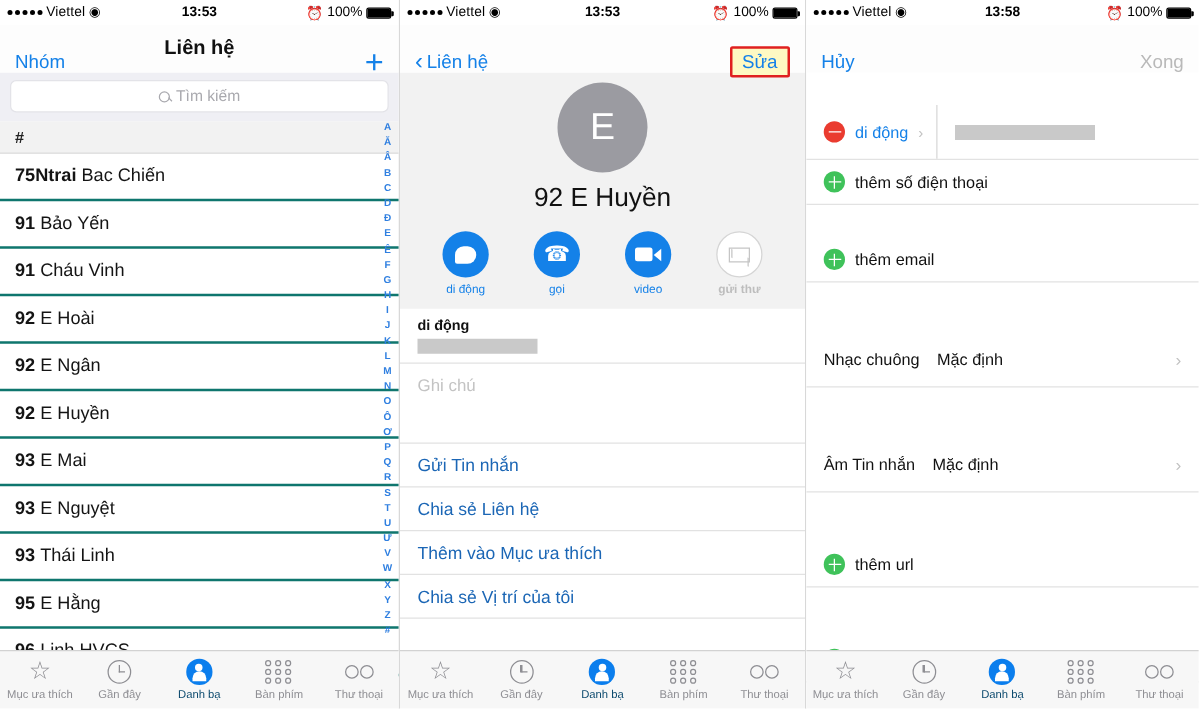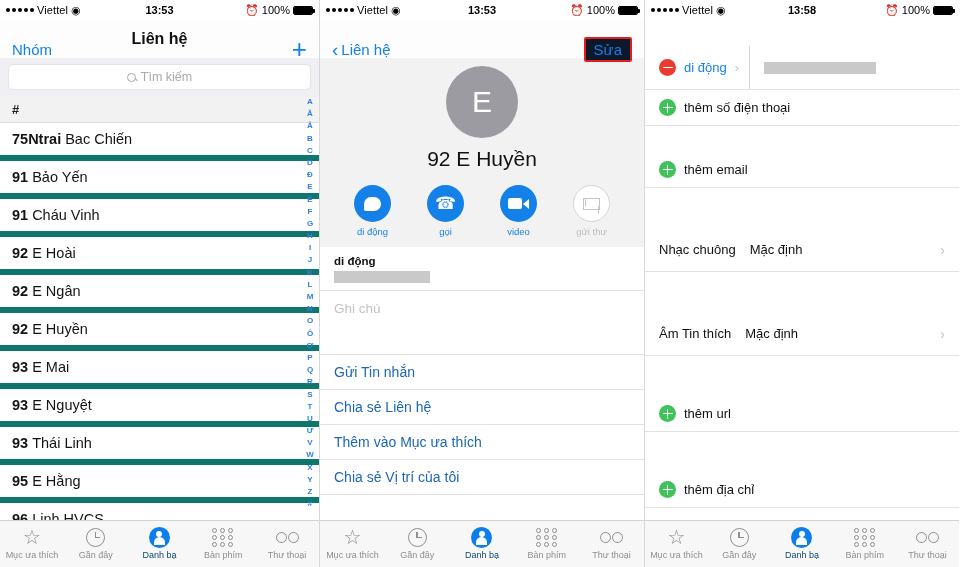--- a/index.html
+++ b/index.html
@@ -50,21 +50,21 @@
   .nav-right { margin-left: auto; }
   .nav-title {
     position: absolute; left: 0; right: 0; text-align: center;
     font-size: 16px; font-weight: bold; color: #111; pointer-events: none;
   }
   .plus-btn { font-size: 26px; color: #1481e8; line-height: 1; font-weight: 300; }
   .chev-back { font-size: 19px; line-height: 1; margin-right: 1px; }
 
   .highlight-box {
     border: 2px solid #e02020; padding: 2px 8px; border-radius: 2px;
-    background: #0f172a;
+    background: #fef9c3;
   }
   .dim { color: #b9b9b9 !important; }
 
   
   .searchwrap { background: #efeff4; padding: 6px 8px 7px; }
   .searchbar {
     height: 26px; background: #fff; border-radius: 5px;
     display: flex; align-items: center; justify-content: center;
     gap: 5px; font-size: 12.5px; color: #a9a9ae;
     border: 1px solid #e3e3e8;
@@ -75,21 +75,21 @@
   
   .sec-head {
     background: #f2f2f2; font-size: 13px; font-weight: bold; color: #222;
     padding: 5px 12px; border-bottom: 1px solid #dcdcdc;
   }
 
   
   .clist { position: relative; }
   .crow {
     height: 38px; display: flex; align-items: center;
-    padding: 0 12px; border-bottom: 6px solid #0f766e;
+    padding: 0 12px; border-bottom: 2px solid #0f766e;
     font-size: 14.5px; color: #141414;
   }
   .crow b { font-weight: bold; }
   .crow span.rest { font-weight: normal; margin-left: 4px; }
 
   
   .alpha {
     position: absolute; right: 2px; top: 98px;
     display: flex; flex-direction: column; align-items: center;
     font-size: 8px; color: #2f7fe0; font-weight: bold; line-height: 1.0;
@@ -130,21 +130,21 @@
   .dname { text-align: center; font-size: 21px; color: #111; margin-top: 9px; font-weight: 400; }
   .actions { display: flex; justify-content: center; gap: 19px; margin-top: 14px; }
   .act { width: 54px; text-align: center; }
   .act .bub {
     width: 37px; height: 37px; border-radius: 50%; background: #1481e8;
     margin: 0 auto; display: flex; align-items: center; justify-content: center;
     color: #fff;
   }
   .act .lbl { font-size: 9.5px; color: #1481e8; margin-top: 4px; display: block; }
   .act.off .bub { background: #fff; border: 1px solid #d5d5d5; color: #c5c5c5; }
-  .act.off .lbl { color: #bdbdbd; }
+  .act.off .lbl { color: #bdbdbd; font-weight: bold; }
 
   .msg-glyph { width: 17px; height: 14px; background: #fff; border-radius: 8px 8px 8px 2px; }
   .phone-glyph { font-size: 17px; line-height: 1; }
   .vid-glyph { display: flex; align-items: center; gap: 1.5px; }
   .vid-glyph .body { width: 14px; height: 11px; background: #fff; border-radius: 2px; }
   .vid-glyph .tri { width: 0; height: 0; border-top: 5px solid transparent; border-bottom: 5px solid transparent; border-right: 6px solid #fff; }
   .mail-glyph { width: 17px; height: 12px; border: 1.4px solid #c5c5c5; position: relative; }
   .mail-glyph::after {
     content: ""; position: absolute; left: 1px; top: 0px;
     width: 12px; height: 7px; border-left: 1.4px solid #c5c5c5; border-right: 1.4px solid #c5c5c5;
@@ -510,20 +510,24 @@
         <span class="wifi">◉</span>
       </div>
       <div class="sb-center">13:58</div>
       <div class="sb-right">
         <span>⏰</span>
         <span>100%</span>
         <span class="batt"></span>
       </div>
     </div>
 
+    <div class="navbar">
+      <div class="nav-left">Hủy</div>
+      <div class="nav-right dim">Xong</div>
+    </div>
 
     <div class="spacer"></div>
 
     <div class="edit-row tall">
       <span class="circ minus"></span>
       <span class="er-label">di động</span>
       <span class="er-chev">›</span>
       <span class="vdiv"></span>
       <span class="redact2"></span>
     </div>
@@ -544,21 +548,21 @@
 
     <div class="pick-row">
       <span class="pk-label">Nhạc chuông</span>
       <span class="pk-val">Mặc định</span>
       <span class="pk-chev">›</span>
     </div>
 
     <div class="spacer-lg"></div>
 
     <div class="pick-row">
-      <span class="pk-label">Âm Tin thích</span>
+      <span class="pk-label">Âm Tin nhắn</span>
       <span class="pk-val">Mặc định</span>
       <span class="pk-chev">›</span>
     </div>
 
     <div class="spacer-lg"></div>
 
     <div class="edit-row">
       <span class="circ plus"></span>
       <span class="er-label dark">thêm url</span>
     </div>

